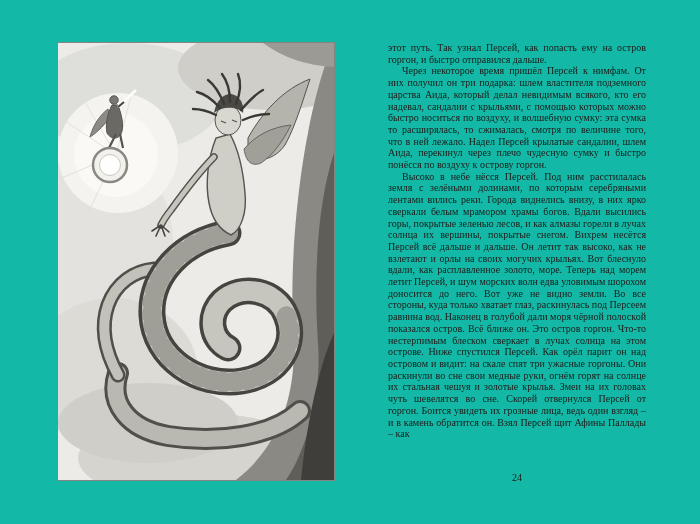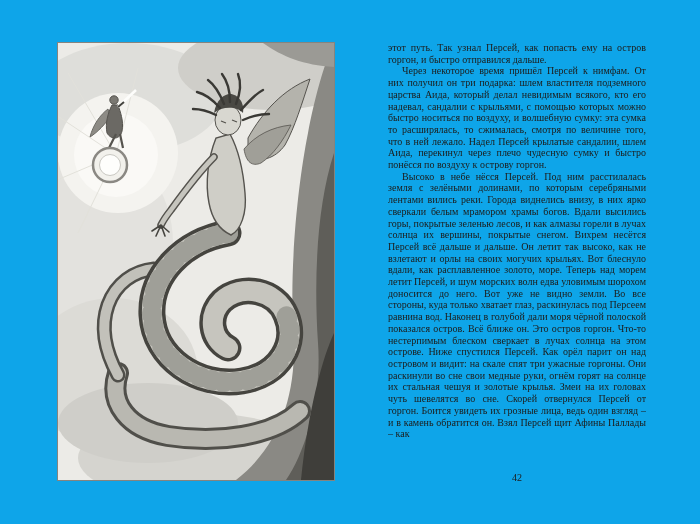--- a/index.html
+++ b/index.html
@@ -5,21 +5,21 @@
   html, body {
     margin: 0;
     padding: 0;
     background: #ffffff;
     font-family: "Liberation Serif", "DejaVu Serif", serif;
   }
   .book-page {
     position: relative;
     width: 700px;
     height: 524px;
-    background: #0ea5e9;
+    background: #14b8a6;
     overflow: hidden;
   }
   .illustration-frame {
     position: absolute;
     left: 57px;
     top: 42px;
     width: 276px;
     height: 437px;
     margin: 0;
     border: 1px solid #85847f;
@@ -140,15 +140,15 @@
       <path d="M163,78 L168,80 M174,77 L179,79" stroke="#55534e" stroke-width="1.2" fill="none"></path>
     </svg>
   </figure>
 
   <div class="text-column">
     <p>этот путь. Так узнал Персей, как попасть ему на остров горгон, и быстро отправился дальше.</p>
     <p class="indent">Через некоторое время пришёл Персей к нимфам. От них получил он три подарка: шлем властителя подземного царства Аида, который делал невидимым всякого, кто его надевал, сандалии с крыльями, с помощью которых можно быстро носиться по воздуху, и волшебную сумку: эта сумка то расширялась, то сжималась, смотря по величине того, что в ней лежало. Надел Персей крылатые сандалии, шлем Аида, перекинул через плечо чудесную сумку и быстро понёсся по воздуху к острову горгон.</p>
     <p class="indent">Высоко в небе нёсся Персей. Под ним расстилалась земля с зелёными долинами, по которым серебряными лентами вились реки. Города виднелись внизу, в них ярко сверкали белым мрамором храмы богов. Вдали высились горы, покрытые зеленью лесов, и как алмазы горели в лучах солнца их вершины, покрытые снегом. Вихрем несётся Персей всё дальше и дальше. Он летит так высоко, как не взлетают и орлы на своих могучих крыльях. Вот блеснуло вдали, как расплавленное золото, море. Теперь над морем летит Персей, и шум морских волн едва уловимым шорохом доносится до него. Вот уже не видно земли. Во все стороны, куда только хватает глаз, раскинулась под Персеем равнина вод. Наконец в голубой дали моря чёрной полоской показался остров. Всё ближе он. Это остров горгон. Что-то нестерпимым блеском сверкает в лучах солнца на этом острове. Ниже спустился Персей. Как орёл парит он над островом и видит: на скале спят три ужасные горгоны. Они раскинули во сне свои медные руки, огнём горят на солнце их стальная чешуя и золотые крылья. Змеи на их головах чуть шевелятся во сне. Скорей отвернулся Персей от горгон. Боится увидеть их грозные лица, ведь один взгляд – и в камень обратится он. Взял Персей щит Афины Паллады – как</p>
   </div>
 
-  <div class="page-number">42</div>
+  <div class="page-number">24</div>
 
 </div>
 
 </body></html>

